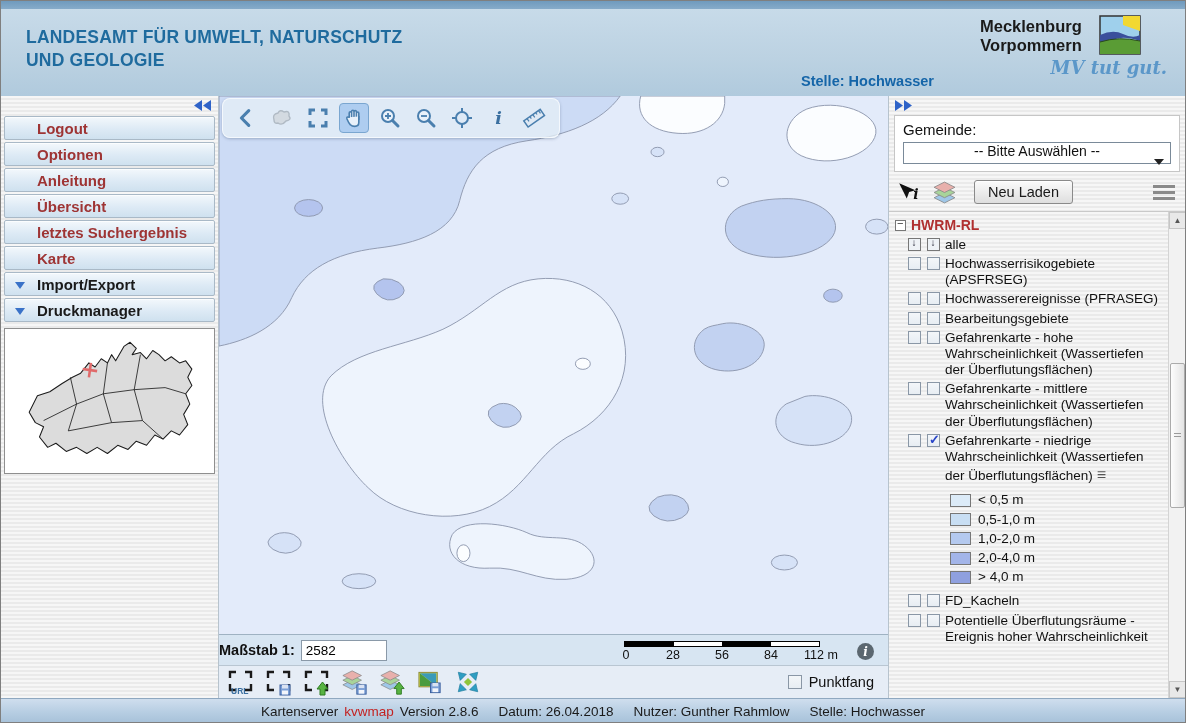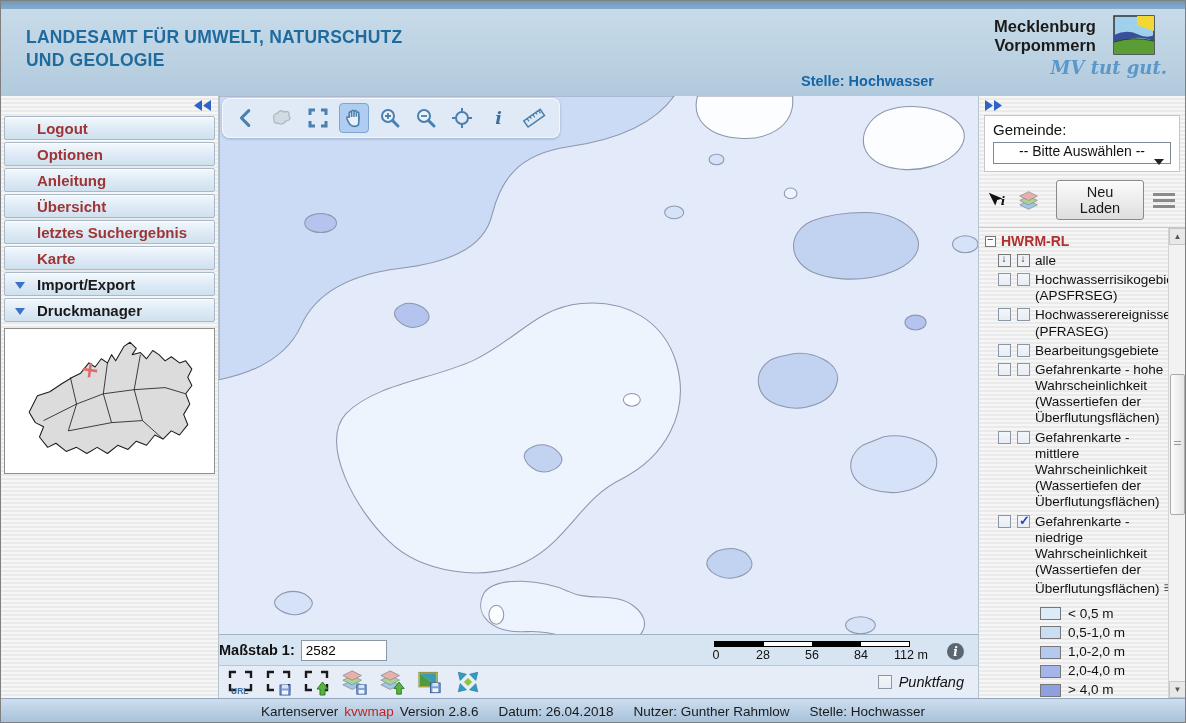--- a/index.html
+++ b/index.html
@@ -7,21 +7,21 @@
   body { font-family:"Liberation Sans", sans-serif; }
   .window { width:1186px; height:723px; border:1px solid #7f7f7f; background:#fff; position:relative; overflow:hidden; margin:0 auto; }
 
   
   header { height:95px; background:linear-gradient(180deg,#c9dcea 0%,#bcd2e2 60%,#b0cadd 100%); position:relative; display:flex; }
   .h-topstrip { position:absolute; top:0; left:0; right:0; height:8px; background:linear-gradient(180deg,#6f9abd,#86abc9); }
   .h-left { flex:1; padding:25px 0 0 25px; }
   .h-title { color:#1f6b9e; font-size:17.5px; font-weight:bold; line-height:1.32; letter-spacing:.2px; }
   .h-stelle { align-self:flex-end; margin:0 46px 7px 0; color:#1565a8; font-weight:bold; font-size:14.5px; white-space:nowrap; }
   .h-logo { width:205px; padding:14px 16px 0 0; }
-  .h-logo-row { display:flex; justify-content:center; align-items:flex-start; gap:17px; }
+  .h-logo-row { display:flex; justify-content:flex-start; align-items:flex-start; gap:17px; }
   .h-logo-name { text-align:right; font-size:16.5px; font-weight:bold; color:#1a1a1a; line-height:1.15; padding-top:2px; }
   .h-logo-square { width:42px; height:40px; flex:0 0 auto; }
   .h-tagline { text-align:right; font-family:"DejaVu Serif", serif; font-style:italic; font-weight:bold; color:#5b97c9; font-size:18px; margin-top:2px; padding-right:2px; }
 
   
   .body { display:flex; height:602px; }
   .stripes { background:repeating-linear-gradient(180deg,#f6f6f6 0px,#f6f6f6 2px,#eaeaea 2px,#eaeaea 4px); }
 
   
   .sidebar { width:218px; border-right:1px solid #b7c3cd; display:flex; flex-direction:column; }
@@ -55,26 +55,26 @@
   .sbar span { height:100%; }
   .sbar .b { background:#000; width:25%; } .sbar .w { background:#fff; width:25%; }
   .sbar-ticks { position:absolute; top:10px; left:0; width:196px; font-size:12.5px; color:#111; }
   .sbar-ticks i { position:absolute; font-style:normal; transform:translateX(-50%); }
   .sbar-unit { position:absolute; top:10px; left:180px; font-size:12.5px; color:#111; white-space:nowrap; }
   .info-circle { position:absolute; right:0; top:5px; width:17px; height:17px; border-radius:50%; background:#5b6770; color:#fff;
     font-family:"DejaVu Serif",serif; font-style:italic; font-weight:bold; font-size:12px; display:flex; align-items:center; justify-content:center; cursor:pointer; }
 
   .actions-row { height:33px; background:#e6edf6; border-top:1px solid #b9c6d2; display:flex; align-items:center; padding:0 14px 0 8px; gap:11px; }
   .act-icon { width:27px; height:27px; display:flex; align-items:center; justify-content:flex-start; cursor:pointer; }
-  .punktfang { margin-left:auto; display:flex; align-items:center; gap:7px; font-size:14.5px; color:#111;font-style:italic; }
+  .punktfang { margin-left:auto; display:flex; align-items:center; gap:7px; font-size:14.5px; color:#111; }
   .cb { width:14px; height:14px; border:1px solid #8a97a6; background:linear-gradient(180deg,#f3f6f9,#e7edf3); position:relative; cursor:pointer; flex:0 0 auto; }
   .cb.checked::after { content:"✓"; position:absolute; left:1px; top:-3px; color:#2a46c8; font-size:13px; font-weight:bold; }
 
   
-  .rpanel { width:207px; border-left:1px solid #b7c3cd; display:flex; flex-direction:column; position:relative; }
+  .rpanel { width:297px; border-left:1px solid #b7c3cd; display:flex; flex-direction:column; position:relative; }
   .r-topstrip { height:19px; display:flex; align-items:center; padding-left:5px; }
   .gemeinde-box { margin:0 5px; background:#fff; border:1px solid #c6c6c6; padding:5px 8px 7px 8px; }
   .gemeinde-label { font-size:15px; color:#111; margin-bottom:4px; }
   .select { height:22px; border:1px solid #7a8a99; background:#fff; display:flex; align-items:center; padding:0 6px; font-size:14px; color:#111; cursor:pointer;flex-direction:column; }
   .select .caret { margin-left:auto; width:0; height:0; border-left:5px solid transparent; border-right:5px solid transparent; border-top:6px solid #222; }
   .panel-actions { display:flex; align-items:center; gap:9px; padding:8px 10px 7px 8px; }
   .btn { border:1px solid #8a8a8a; border-radius:3px; background:linear-gradient(180deg,#fbfbfb,#dedede); padding:3px 13px; font-size:14.5px; color:#1a1a1a; cursor:pointer; box-shadow:0 1px 0 #fff inset; margin-left:8px; }
   .hamburger { margin-left:auto; display:flex; flex-direction:column; gap:3px; cursor:pointer; }
   .hamburger i { width:22px; height:3px; background:#8a8a8a; }
 

